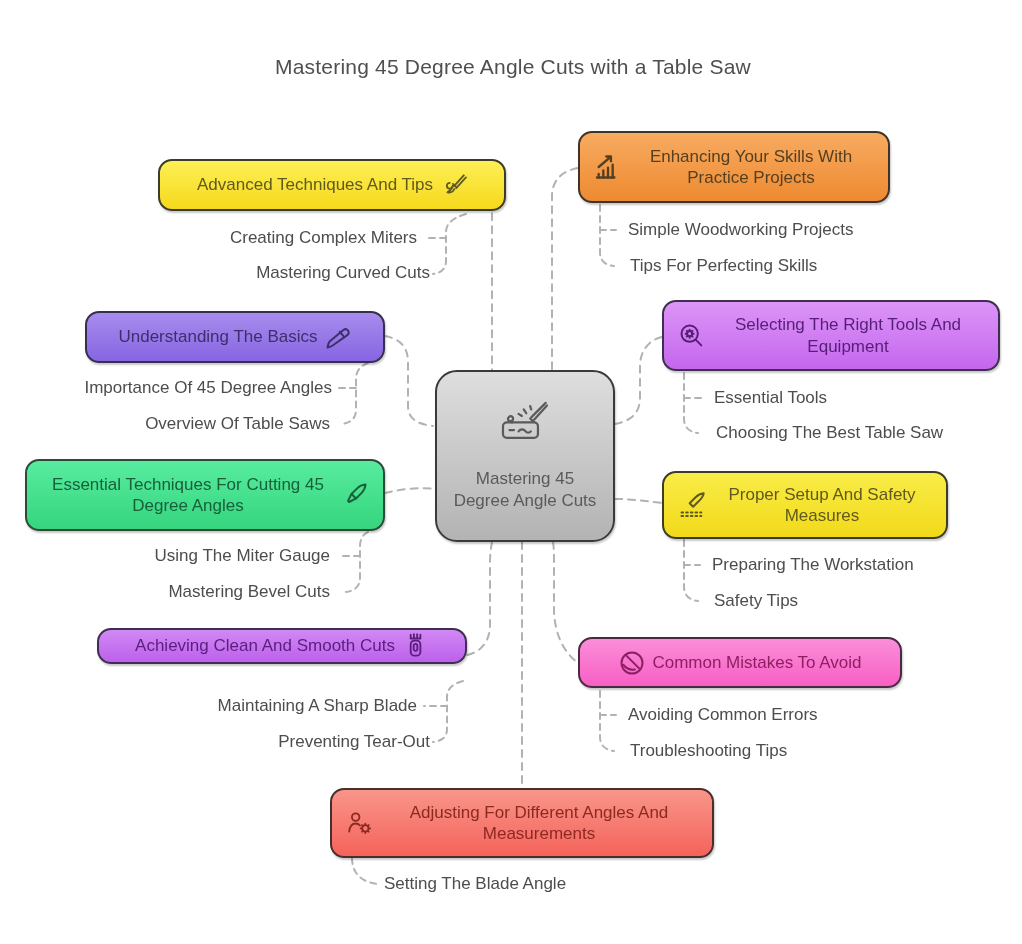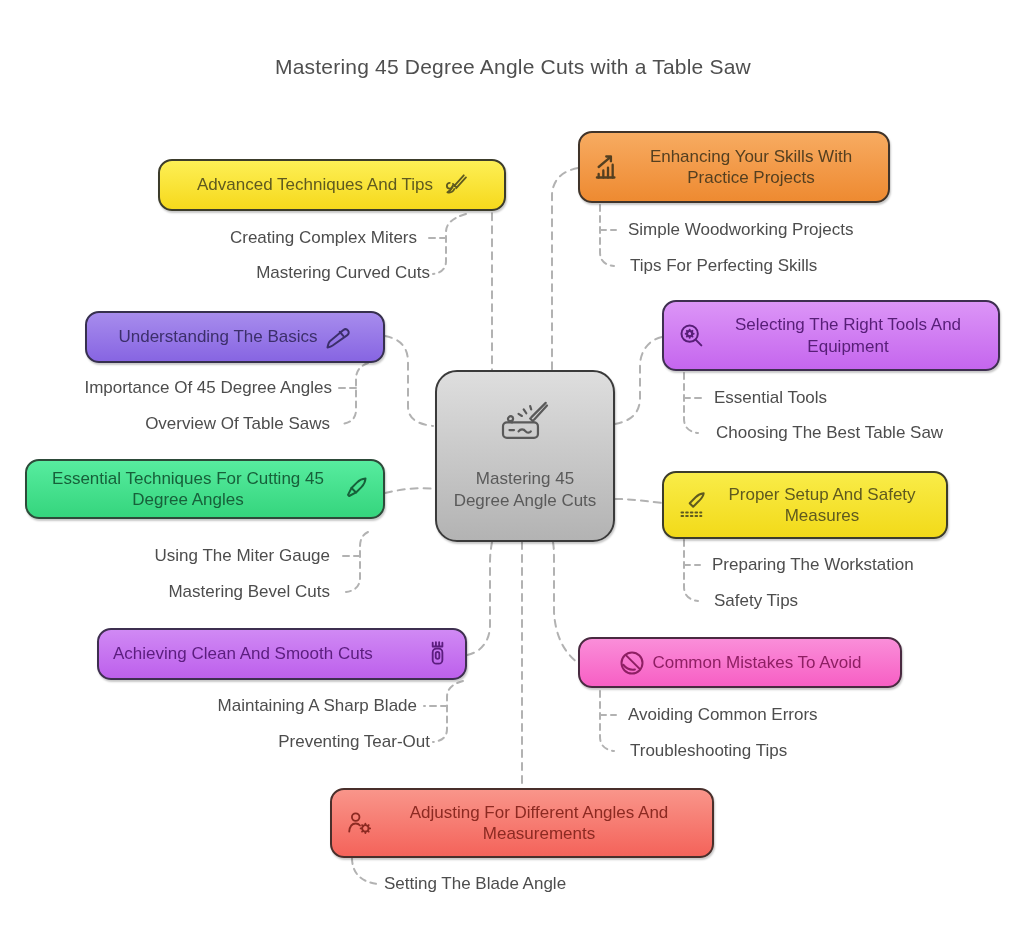--- a/index.html
+++ b/index.html
@@ -19,23 +19,23 @@
     border:2px solid #3a3a3a;border-radius:14px;padding:0 14px;box-sizing:border-box;
     font-size:17px;line-height:1.25;text-align:center;
     box-shadow:1px 2px 2px rgba(0,0,0,.22);
   }
   .node .ic{flex:0 0 auto;display:flex;}
   .node .ic svg{width:28px;height:28px;stroke:currentColor;fill:none;stroke-width:1.7;stroke-linecap:round;stroke-linejoin:round;}
   .n0{left:122px;top:159px;width:348px;height:52px;margin-left:36px;}
   .n1{left:578px;top:131px;width:312px;height:72px;}
   .n2{left:85px;top:311px;width:300px;height:52px;text-align:right;}
   .n3{left:662px;top:300px;width:338px;height:71px;}
-  .n4{left:25px;top:459px;width:360px;height:60px;}
+  .n4{left:25px;top:459px;width:360px;height:72px;}
   .n5{left:662px;top:471px;width:286px;height:68px;}
-  .n6{left:97px;top:628px;width:370px;height:52px;justify-content:space-between;}
+  .n6{left:97px;top:628px;width:370px;height:36px;}
   .n7{left:578px;top:637px;width:324px;height:51px;}
   .n8{left:330px;top:788px;width:384px;height:70px;}
   .center-node{
     position:absolute;left:435px;top:370px;width:180px;height:172px;
     display:flex;flex-direction:column;align-items:center;justify-content:center;gap:18px;
     border:2px solid #3a3a3a;border-radius:22px;box-sizing:border-box;
     font-size:17px;line-height:1.35;text-align:center;
     box-shadow:1px 2px 2px rgba(0,0,0,.22);padding:10px 14px;
   }
   .center-node .ic svg{width:52px;height:44px;stroke:currentColor;fill:none;stroke-width:1.7;stroke-linecap:round;stroke-linejoin:round;}

